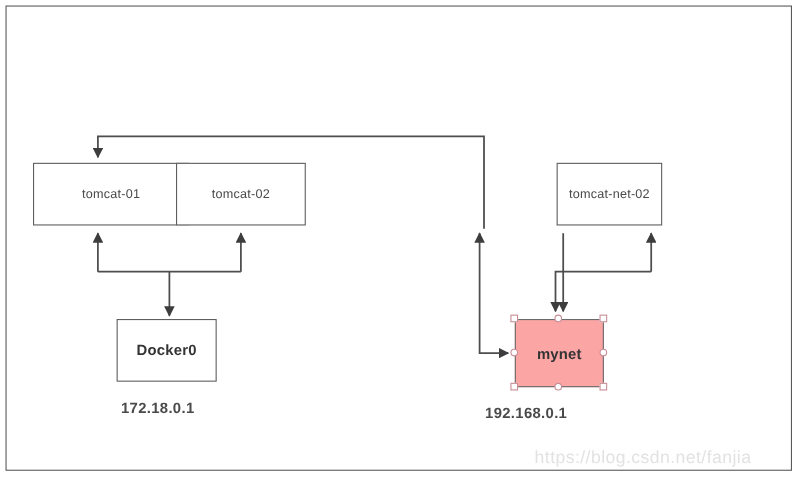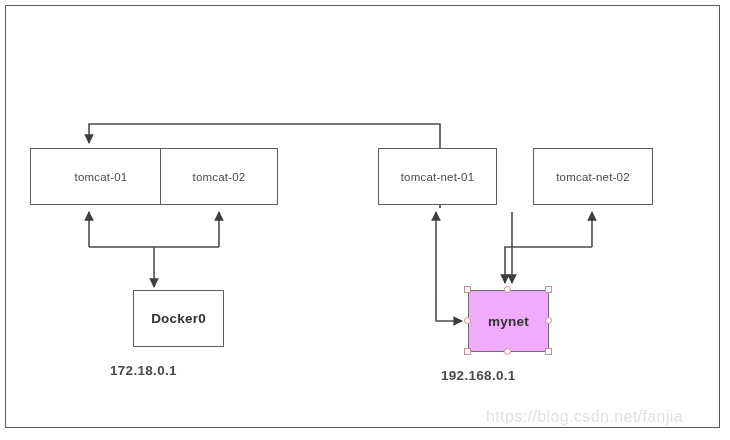--- a/index.html
+++ b/index.html
@@ -44,27 +44,26 @@
     justify-content: center;
     color: #4a4a4a;
     font-size: 11.5px;
     letter-spacing: 0.2px;
     white-space: nowrap;
   }
   .node.bold {
     font-weight: bold;
     font-size: 13.5px;
     color: #333333;
-    margin-left: 27px;
   }
   .netnode {
     position: absolute;
     box-sizing: border-box;
     border: 1.6px solid #6b6b6b;
-    background: #f0abfc;
+    background: #fca5a5;
     display: flex;
     align-items: center;
     justify-content: center;
     font-weight: bold;
     font-size: 13.5px;
     color: #333333;
     letter-spacing: 0.2px;
   }
   .ip-label {
     position: absolute;
@@ -133,25 +132,22 @@
   </svg>
 
   <div class="node" style="left:30px; top:148px; width:142px; height:57px;">
     <span>tomcat-01</span>
   </div>
 
   <div class="node" style="left:160px; top:148px; width:118px; height:57px;">
     <span>tomcat-02</span>
   </div>
 
-  <div class="node" style="left:378px; top:148px; width:119px; height:57px;">
-    <span>tomcat-net-01</span>
-  </div>
 
-  <div class="node" style="left:533px; top:148px; width:120px; height:57px;">
+  <div class="node" style="left:506px; top:148px; width:96px; height:57px;">
     <span>tomcat-net-02</span>
   </div>
 
   <div class="node bold" style="left:106px; top:290px; width:91px; height:57px;">
     <span>Docker0</span>
   </div>
 
   <div class="netnode" style="left:468px; top:290px; width:81px; height:62px;">
     <span>mynet</span>
   </div>

